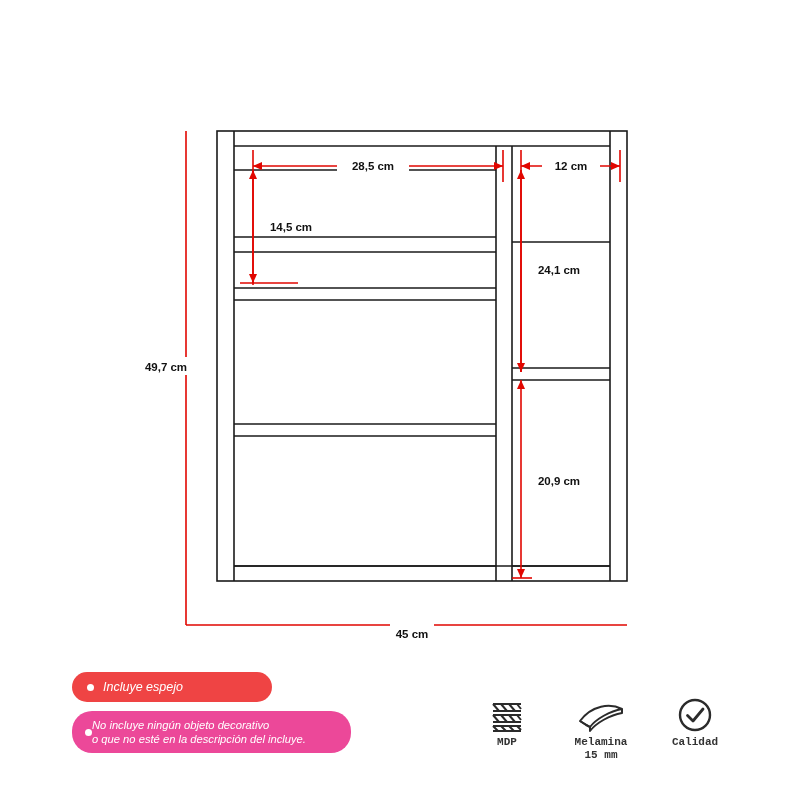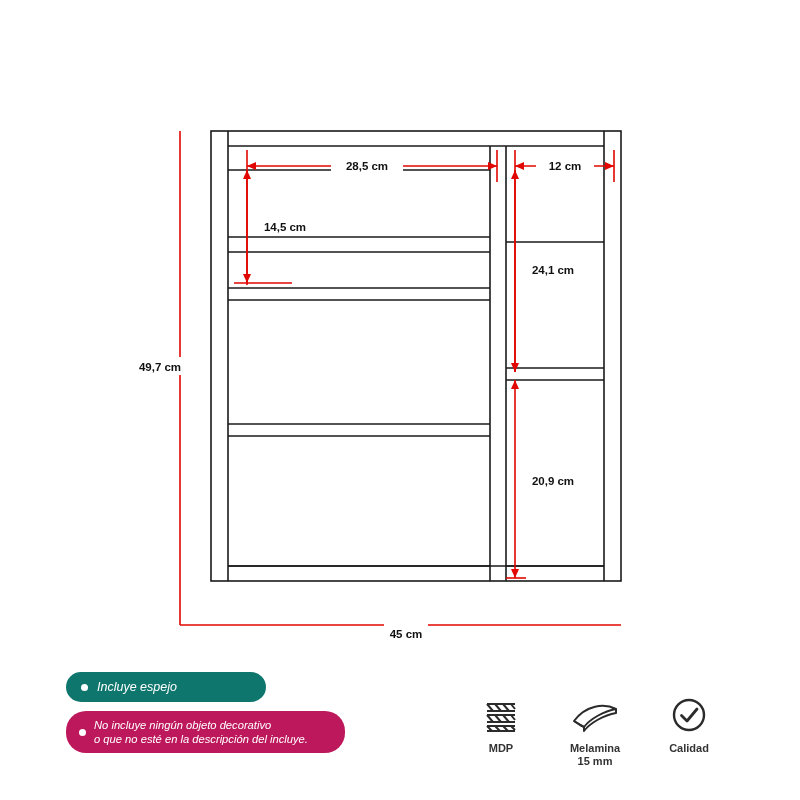--- a/index.html
+++ b/index.html
@@ -10,21 +10,21 @@
     width: 800px;
     height: 800px;
     background: #ffffff;
     font-family: "Liberation Sans", sans-serif;
     color: #1a1a1a;
     overflow: hidden;
     position: relative;
   }
   #stage {
     position: absolute;
-    left: 6px; top: 0;
+    left: 12px; top: 0;
     width: 648px; height: 800px;
   }
   svg.diagram {
     position: absolute;
     left: 0; top: 0;
     width: 800px;
     height: 800px;
   }
   .dimtext {
     font-family: "Liberation Sans", sans-serif;
@@ -35,35 +35,34 @@
   .badges {
     position: absolute;
     left: 60px;
     top: 672px;
     width: 300px;
   }
   .badge-mirror {
     display: flex;
     align-items: center;
     gap: 9px;
-    background: #0f766e;
+    background: #ef4444;
     color: #ffffff;
     border-radius: 18px;
     padding: 8px 18px 8px 15px;
     width: 200px;
     box-sizing: border-box;
     font-size: 12.5px;
     font-style: italic;
   }
   .badge-note {
     margin-top: 9px;
     display: flex;
     align-items: center;
-    gap: 8px;
-    background: #be185d;
+    background: #ec4899;
     color: #ffffff;
     border-radius: 20px;
     padding: 7px 14px 7px 13px;
     width: 279px;
     box-sizing: border-box;
     font-size: 11.2px;
     font-style: italic;
     line-height: 1.25;
   }
   .dot {
@@ -84,25 +83,25 @@
     width: 66px;
     text-align: center;
   }
   .icon-art {
     height: 42px;
     display: flex;
     align-items: center;
     justify-content: center;
   }
   .icon-label {
-    margin-top: 6px;
     font-size: 11px;
     font-weight: 700;
     color: #333333;
     line-height: 1.18;
+    font-family: Liberation Mono, monospace;
   }
 </style>
 </head>
 <body>
 
 <div id="stage">
 
   <svg class="diagram" viewBox="0 0 800 800">
 
     <g fill="none" stroke="#1a1a1a" stroke-width="1.6">

